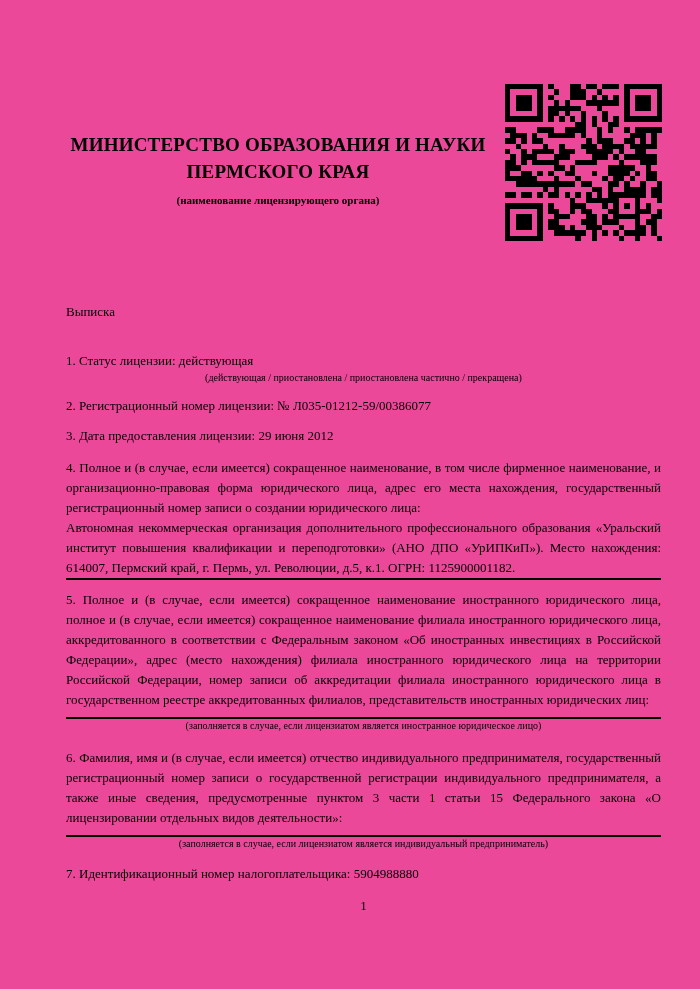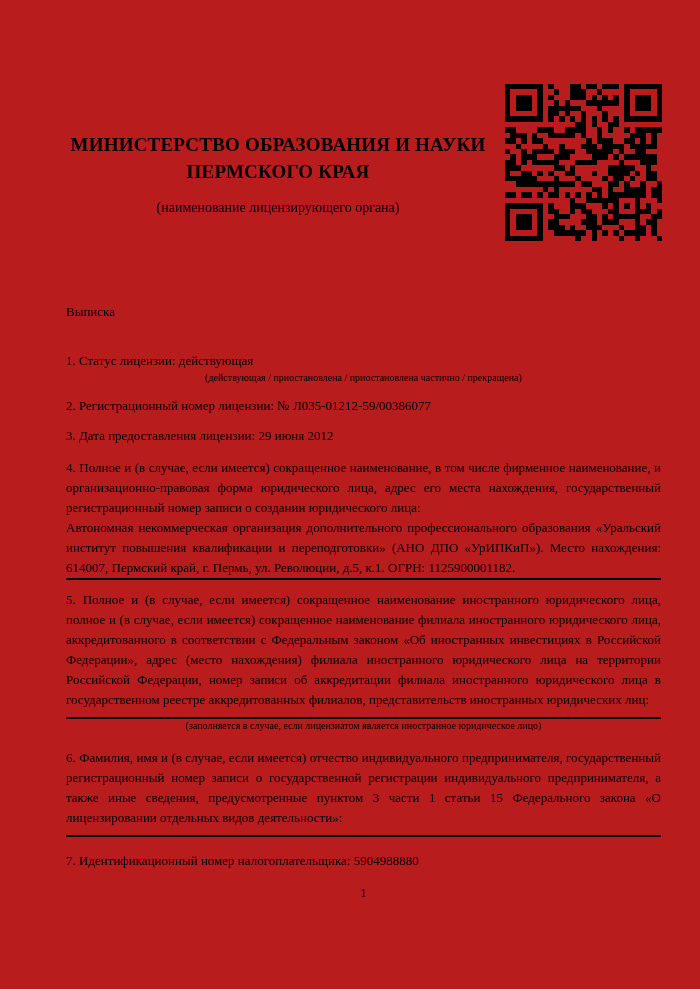--- a/index.html
+++ b/index.html
@@ -1,32 +1,32 @@
 <!DOCTYPE html>
 <html lang="ru"><head>
 <meta charset="utf-8">
 <style>
   html,body{margin:0;padding:0;background:#e8e8e8;}
   .page{
     position:relative;
     width:700px;height:989px;
     margin:0 auto;
-    background:#b91c1c;
+    background:#ec4899;
     font-family:"Liberation Serif", serif;
     color:#000;
     overflow:hidden;
   }
   
   .ministry{
     position:absolute;left:66px;top:131px;width:424px;
     text-align:center;font-weight:bold;font-size:19px;line-height:27px;
     letter-spacing:.2px;
   }
   .ministry-caption{
-    font-weight:normal;font-size:14px;line-height:14px;margin-top:16px;
+    font-weight:bold;font-size:11px;line-height:14px;margin-top:8px;
     letter-spacing:0;
   }
   .qr{position:absolute;left:505px;top:84px;width:157px;height:157px;}
   .qr svg{display:block;}
   
   .content{
     position:absolute;left:66px;top:302px;width:595px;
     font-size:13px;line-height:20px;
   }
   .doc-title{}
@@ -510,19 +510,20 @@
     <div class="rule"></div>
 
     <div class="item just">5. Полное и (в случае, если имеется) сокращенное наименование иностранного юридического лица, полное и (в случае, если имеется) сокращенное наименование филиала иностранного юридического лица, аккредитованного в соответствии с Федеральным законом «Об иностранных инвестициях в Российской Федерации», адрес (место нахождения) филиала иностранного юридического лица на территории Российской Федерации, номер записи об аккредитации филиала иностранного юридического лица в государственном реестре аккредитованных филиалов, представительств иностранных юридических лиц:</div>
     <div class="fill-gap"></div>
     <div class="rule"></div>
     <div class="small-caption">(заполняется в случае, если лицензиатом является иностранное юридическое лицо)</div>
 
     <div class="item mt-p6 just">6. Фамилия, имя и (в случае, если имеется) отчество индивидуального предпринимателя, государственный регистрационный номер записи о государственной регистрации индивидуального предпринимателя, а также иные сведения, предусмотренные пунктом 3 части 1 статьи 15 Федерального закона «О лицензировании отдельных видов деятельности»:</div>
     <div class="fill-gap"></div>
     <div class="rule"></div>
+    <div class="small-caption">(заполняется в случае, если лицензиатом является индивидуальный предприниматель)</div>
 
     <div class="item mt-p7">7. Идентификационный номер налогоплательщика: 5904988880</div>
 
     <div class="page-num">1</div>
 
   </div>
 </div>
 
 </body></html>

